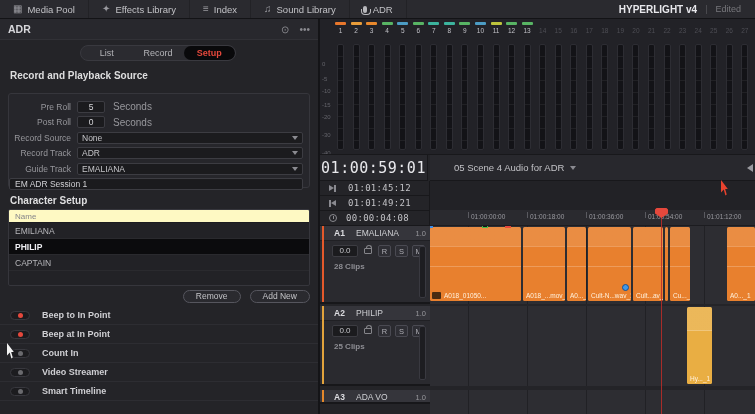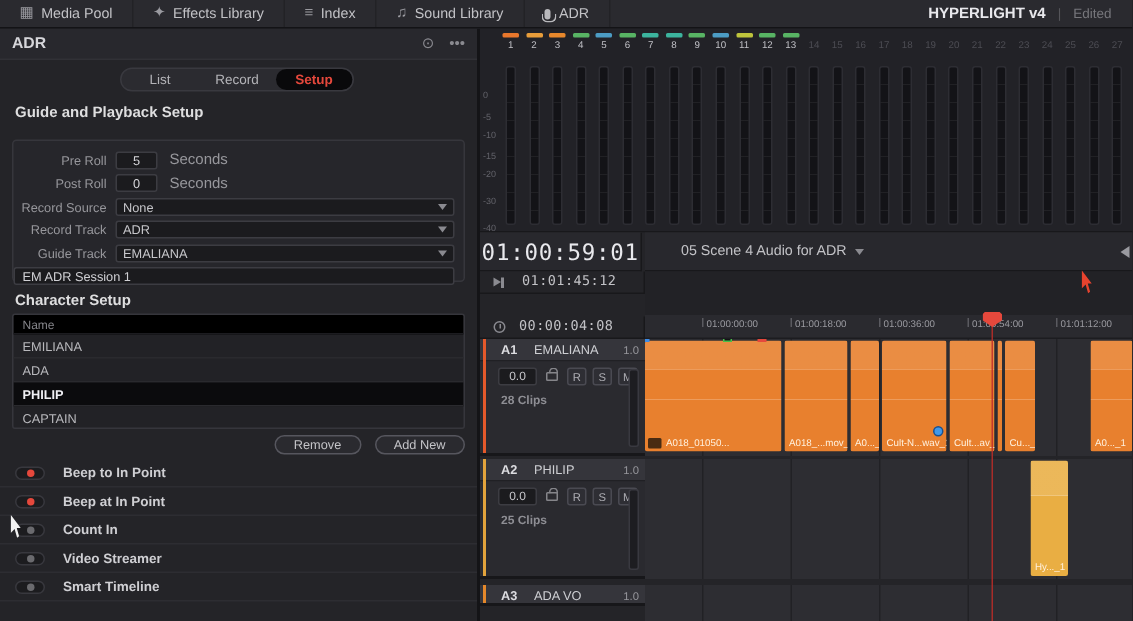--- a/index.html
+++ b/index.html
@@ -30,21 +30,21 @@
   .sec-head { margin:9px 0 0 10px; font-size:10px; font-weight:bold; color:#dededf; }
   .fgroup { position:absolute; left:8px; top:74px; width:302px; height:95px; border:1px solid #36363c; border-radius:3px; background:#26262b; padding:5px 6px 0 0; }
   .frow { display:flex; align-items:center; height:15px; margin-bottom:0.5px; }
   .flabel { width:68px; text-align:right; font-size:8.5px; color:#97979c; padding-right:6px; flex:none; }
   .nfield { width:28px; height:12px; background:#1b1b1e; border:1px solid #3c3c42; border-radius:2px; color:#d6d6da; font-size:8.5px; text-align:center; line-height:10px; }
   .fsuffix { font-size:10px; color:#97979c; margin-left:8px; }
   .sfield { flex:1; height:12px; background:#1b1b1e; border:1px solid #3c3c42; border-radius:2px; color:#c6c6ca; font-size:8.5px; line-height:10px; padding:0 4px; display:flex; align-items:center;gap:40px; }
   .sfield .caret { margin-left:auto; width:0; height:0; border-left:3px solid transparent; border-right:3px solid transparent; border-top:4px solid #8a8a90; }
   .tfield { flex:1; height:12px; background:#1b1b1e; border:1px solid #3c3c42; border-radius:2px; color:#d0d0d4; font-size:8.5px; line-height:10px; padding:0 5px; }
   .charbox { position:absolute; left:8px; top:190px; width:302px; height:77px; border:1px solid #36363c; border-radius:2px; background:#222226; overflow:hidden; }
-  .char-colhead { height:13px; background:#000000; border-bottom:1px solid #1c1c20; font-size:8px; color:#85858a; display:flex; align-items:center; padding-left:6px; }
+  .char-colhead { height:13px; background:#fef9c3; border-bottom:1px solid #1c1c20; font-size:8px; color:#85858a; display:flex; align-items:center; padding-left:6px; }
   .char-row { height:16px; display:flex; align-items:center; padding-left:6px; font-size:8.5px; color:#b8b8bc; border-bottom:1px solid #2a2a2e; cursor:default; }
   .char-row.selected { background:#0b0b0d; color:#f0f0f4; font-weight:bold; }
   .char-btns { position:absolute; right:8px; top:271px; display:flex; gap:9px; }
   .pill-btn { height:13px; padding:0 12px; border:1px solid #56565e; border-radius:7px; background:#2a2a2f; color:#c4c4c8; font-size:8.5px; line-height:11px; cursor:default; }
   .options { position:absolute; left:0; top:287px; width:318px; }
   .opt-row { height:19px; display:flex; align-items:center; border-bottom:1px solid #2d2d32; padding-left:10px; }
   .opt-toggle { width:20px; height:9px; background:#1c1c1f; border:1px solid #38383e; border-radius:5px; display:flex; align-items:center; justify-content:center; margin-right:12px; cursor:default; flex:none; }
   .opt-dot { width:5px; height:5px; border-radius:50%; }
   .opt-label { font-size:9px; font-weight:bold; color:#cfcfd3; }
   .opt-row.header .opt-label { margin-left:0; }
@@ -150,21 +150,21 @@
     <span class="ph-icons">
       <span class="ph-btn">⊙</span>
       <span class="ph-btn">•••</span>
     </span>
   </div>
   <div class="tabs" id="adr-tabs">
       <div class="tab">List</div>
       <div class="tab">Record</div>
       <div class="tab active">Setup</div>
     </div>
-  <div class="sec-head">Guide and Playback Setup</div>
+  <div class="sec-head">Record and Playback Source</div>
   <div class="fgroup" id="fgroup">
       <div class="frow">
         <div class="flabel">Pre Roll</div>
         <div class="nfield">5</div>
         <div class="fsuffix">Seconds</div>
       </div>
       <div class="frow">
         <div class="flabel">Post Roll</div>
         <div class="nfield">0</div>
         <div class="fsuffix">Seconds</div>
@@ -192,21 +192,20 @@
       </div>
       <div class="frow">
         <div class="tfield">EM ADR Session 1</div>
       </div>
     </div>
   <div class="sec-head" style="position:absolute;left:10px;top:176px;margin:0">Character Setup</div>
   <div class="charbox">
     <div class="char-colhead">Name</div>
     <div id="char-rows">
         <div class="char-row">EMILIANA</div>
-        <div class="char-row">ADA</div>
         <div class="char-row selected">PHILIP</div>
         <div class="char-row">CAPTAIN</div>
       </div>
   </div>
   <div class="char-btns">
     <button class="pill-btn">Remove</button>
     <button class="pill-btn">Add New</button>
   </div>
   <div class="options" id="opt-rows">
       <div class="opt-row">
@@ -381,20 +380,27 @@
 <div class="right-lower">
   <div class="tc-main">01:00:59:01</div>
 
   <div class="tc-row" style="top:26px">
     <span class="ico-in">
         <span class="tri-r"></span>
         <span class="bar-v"></span>
       </span>
     <span class="tc-val">01:01:45:12</span>
   </div>
+  <div class="tc-row" style="top:41px">
+    <span class="ico-out">
+        <span class="bar-v"></span>
+        <span class="tri-l"></span>
+      </span>
+    <span class="tc-val">01:01:49:21</span>
+  </div>
   <div class="tc-row" style="top:56px;height:15px">
     <span class="ico-clock"></span>
     <span class="tc-val">00:00:04:08</span>
   </div>
 
   <div class="tl-header">
     <span class="tl-name">05 Scene 4 Audio for ADR</span>
     <span class="tl-caret"></span>
     <span class="speaker"></span>
   </div>

